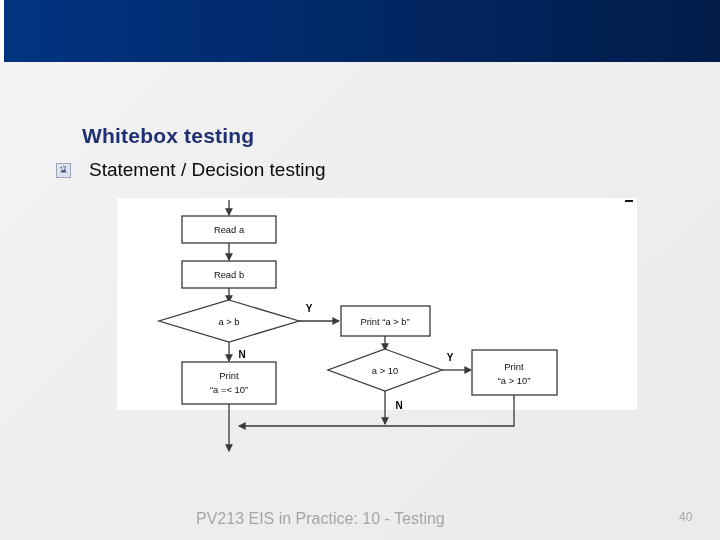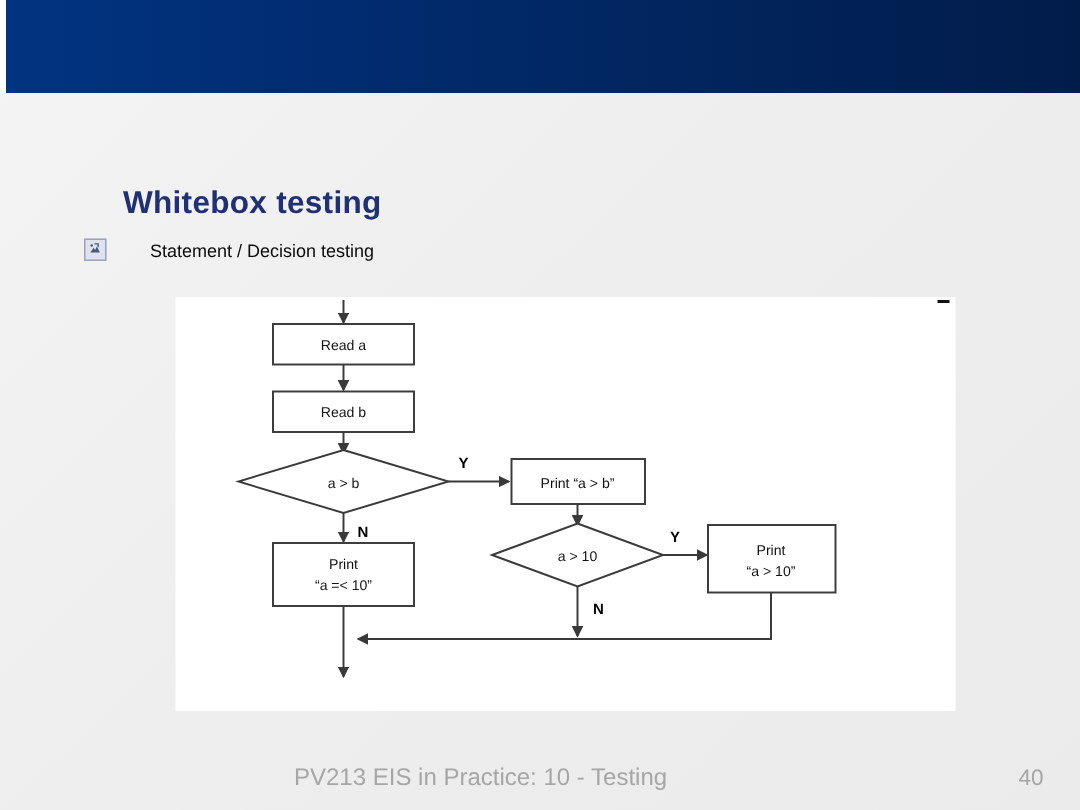--- a/index.html
+++ b/index.html
@@ -61,32 +61,32 @@
     width: 15px;
     height: 15px;
     border: 1px solid #9aa3bb;
     background: #dfe3ee;
     position: relative;
     flex: 0 0 auto;
     box-sizing: border-box;
   }
   .broken-img-icon svg { position: absolute; left: 1px; top: 1px; }
   #bullet-text {
-    margin-left: 29px;
-    font-size: 12px;
+    margin-left: 18px;
+    font-size: 19px;
     color: #0a0a0a;
     white-space: nowrap;
   }
   
   #picture {
     position: absolute;
     left: 117px;
     top: 198px;
     width: 520px;
-    height: 276px;
+    height: 212px;
     background: #ffffff;
   }
   #picture-tick {
     position: absolute;
     right: 4px;
     top: 2px;
     width: 8px;
     height: 2px;
     background: #111111;
   }
@@ -101,21 +101,21 @@
     left: 196px;
     top: 510px;
     font-size: 16px;
     color: #a6a6a6;
     white-space: nowrap;
   }
   #page-number {
     position: absolute;
     left: 679px;
     top: 510px;
-    font-size: 15px;
+    font-size: 12px;
     color: #a6a6a6;
   }
   .flow-text {
     font-family: "Liberation Sans", sans-serif;
     font-size: 9.4px;
     fill: #111111;
   }
   .flow-label {
     font-family: "Liberation Sans", sans-serif;
     font-size: 10px;

